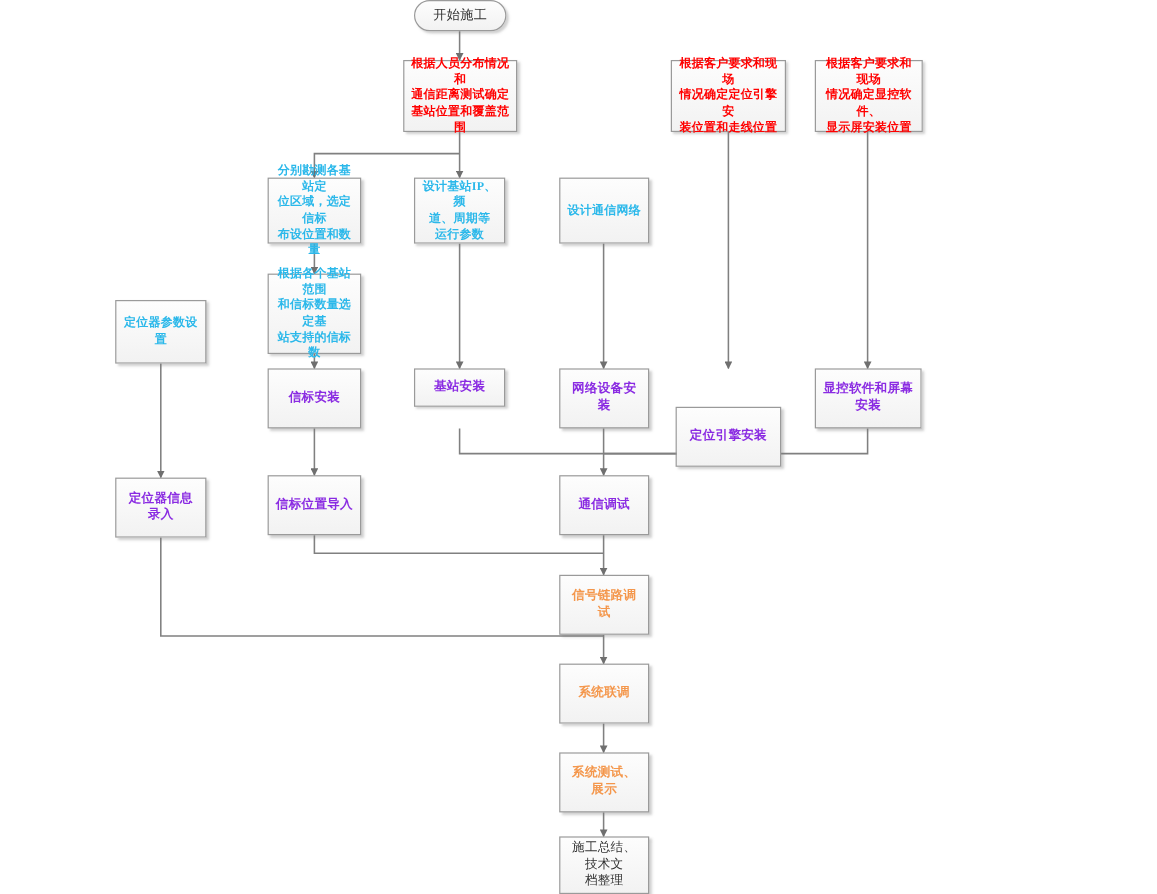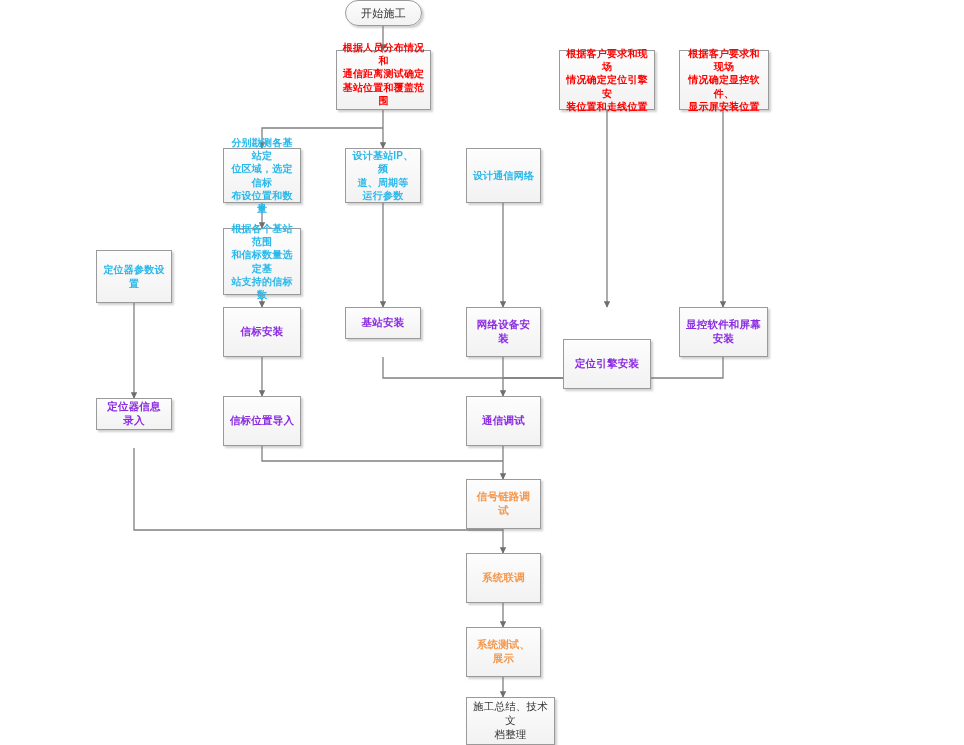--- a/index.html
+++ b/index.html
@@ -30,20 +30,21 @@
     text-align: center;
     line-height: 1.32;
     letter-spacing: 0.2px;
     padding: 2px 5px;
     z-index: 5;
   }
   .node .label {
     display: block;
     width: 100%;
     white-space: pre-line;
+    font-family: Liberation Serif, serif;
   }
   .n-start {
     border-radius: 13px;
     font-size: 11px;
     color: #333333;
   }
   .n-red   { color: #ff0000; font-size: 10px; font-weight: 600; }
   .n-cyan  { color: #2bb8ea; font-size: 10px; font-weight: 600; }
   .n-purple{ color: #8a2be2; font-size: 10.5px; font-weight: 600; }
   .n-orange{ color: #f4974c; font-size: 10.5px; font-weight: 600; }
@@ -122,21 +123,21 @@
       <path d="M 503 603 L 503 627" marker-end="url(#ah)"></path>
 
       <path d="M 503 677 L 503 697" marker-end="url(#ah)"></path>
     </g>
   </svg>
 
   <div class="node n-start" style="left:345px; top:0px; width:77px; height:26px;">
     <span class="label">开始施工</span>
   </div>
 
-  <div class="node n-red" style="left:336px; top:50px; width:95px; height:60px;align-items:flex-end;">
+  <div class="node n-red" style="left:336px; top:50px; width:95px; height:60px;">
     <span class="label">根据人员分布情况和
 通信距离测试确定
 基站位置和覆盖范围</span>
   </div>
 
   <div class="node n-red" style="left:559px; top:50px; width:96px; height:60px;">
     <span class="label">根据客户要求和现场
 情况确定定位引擎安
 装位置和走线位置</span>
   </div>
@@ -186,21 +187,21 @@
   </div>
 
   <div class="node n-purple" style="left:563px; top:307px; width:88px; height:50px;margin-top:32px;">
     <span class="label">定位引擎安装</span>
   </div>
 
   <div class="node n-purple" style="left:679px; top:307px; width:89px; height:50px;">
     <span class="label">显控软件和屏幕安装</span>
   </div>
 
-  <div class="node n-purple" style="left:96px; top:398px; width:76px; height:32px;">
+  <div class="node n-purple" style="left:96px; top:398px; width:76px; height:50px;">
     <span class="label">定位器信息录入</span>
   </div>
 
   <div class="node n-purple" style="left:223px; top:396px; width:78px; height:50px;">
     <span class="label">信标位置导入</span>
   </div>
 
   <div class="node n-purple" style="left:466px; top:396px; width:75px; height:50px;">
     <span class="label">通信调试</span>
   </div>
@@ -210,19 +211,19 @@
   </div>
 
   <div class="node n-orange" style="left:466px; top:553px; width:75px; height:50px;">
     <span class="label">系统联调</span>
   </div>
 
   <div class="node n-orange" style="left:466px; top:627px; width:75px; height:50px;">
     <span class="label">系统测试、展示</span>
   </div>
 
-  <div class="node n-dark" style="left:466px; top:697px; width:89px; height:48px;">
+  <div class="node n-dark" style="left:466px; top:697px; width:75px; height:48px;">
     <span class="label">施工总结、技术文
 档整理</span>
   </div>
 
   <div class="wm"></div>
 </div>
 
 </body></html>

